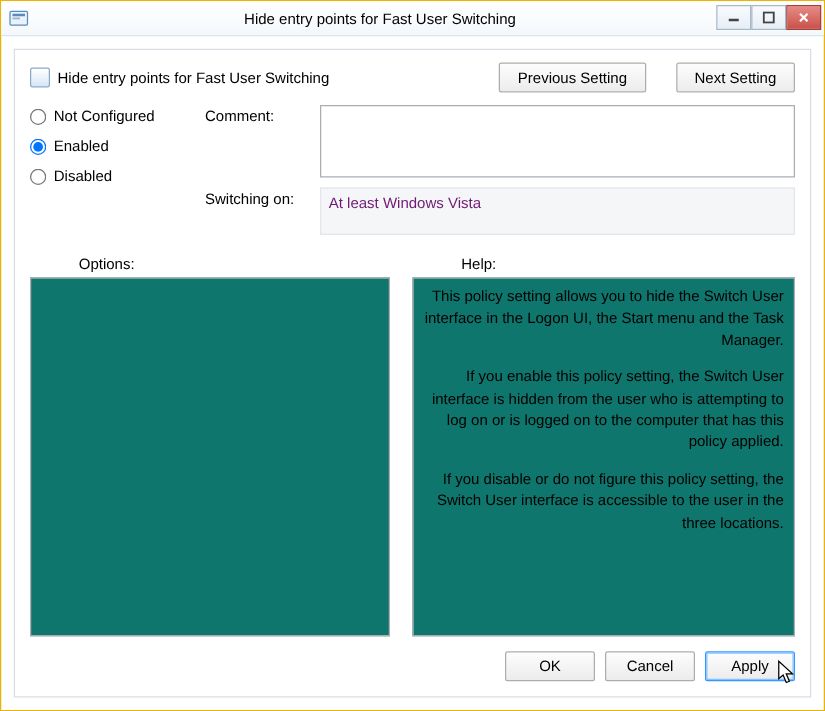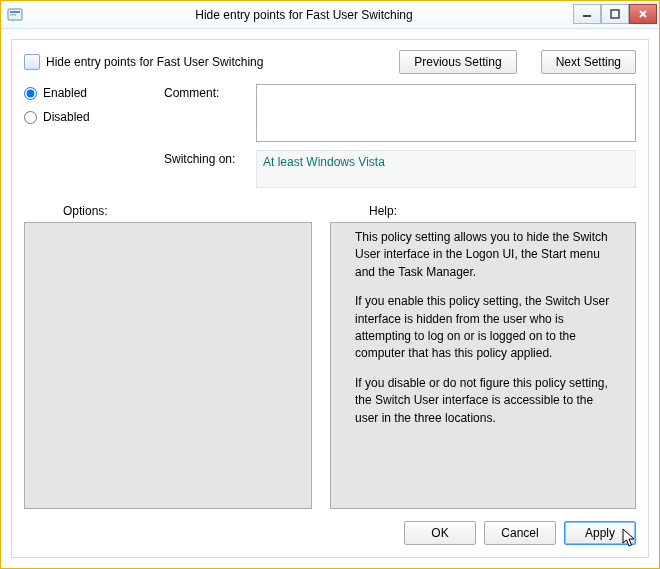--- a/index.html
+++ b/index.html
@@ -21,26 +21,26 @@
     .btn { border: 1px solid #adadad; background: linear-gradient(#fdfdfd, #ececec); padding: 4px 14px; font-size: 12px; font-family: inherit; cursor: pointer; border-radius: 2px; min-width: 72px; }
     .btn.focused { border-color: #3399ff; box-shadow: 0 0 0 1px #85c2ff inset; }
     .config-row { display: flex; gap: 12px; }
     .radios { width: 128px; display: flex; flex-direction: column; gap: 10px; padding-top: 2px; }
     .radio-item { display: flex; align-items: center; gap: 6px; font-size: 12px; cursor: pointer; }
     .radio-item input { margin: 0; }
     .fields { flex: 1; display: flex; flex-direction: column; gap: 8px; }
     .field-row { display: flex; gap: 10px; align-items: flex-start; }
     .field-label { width: 82px; font-size: 12px; padding-top: 2px; }
     .comment-box { flex: 1; height: 58px; border: 1px solid #abadb3; background: #fff; padding: 4px; font-family: inherit; font-size: 12px; resize: none; overflow-y: scroll; }
-    .supported-box { flex: 1; height: 38px; border: 1px solid #e2e6ea; background: #f4f6f8; padding: 4px 6px; font-size: 12px; color: #0f766e; overflow-y: scroll; }
+    .supported-box { flex: 1; height: 38px; border: 1px solid #e2e6ea; background: #f4f6f8; padding: 4px 6px; font-size: 12px; color: #701a75; overflow-y: scroll; }
     .midlabels { display: flex; margin-top: 16px; margin-bottom: 4px; gap: 18px; }
     .midlabels .lbl-left { width: 288px; font-size: 12px; margin-left: 39px; }
     .midlabels .lbl-right { font-size: 12px; }
     .panes { flex: 1; display: flex; gap: 18px; min-height: 0; }
-    .pane { border: 1px solid #abadb3; background: #e5e5e5; overflow-y: scroll; padding: 6px 24px; font-size: 12px; line-height: 1.45; }
+    .pane { border: 1px solid #abadb3; background: #0f766e; overflow-y: scroll; padding: 6px 8px; font-size: 12px; line-height: 1.45; text-align: right; }
     .pane-left { width: 288px; }
     .pane-right { flex: 1; }
     .pane-right p { margin-bottom: 12px; }
     .footer { display: flex; justify-content: flex-end; gap: 8px; margin-top: 12px; position: relative; }
     .cursor { position: absolute; right: -2px; bottom: -6px; pointer-events: none; }
     
     ::-webkit-scrollbar { width: 16px; }
     ::-webkit-scrollbar-track { background: #f0f0f0; }
     ::-webkit-scrollbar-thumb { background: #cdcdcd; border: 1px solid #f0f0f0; }
     ::-webkit-scrollbar-button { background: #f0f0f0; height: 16px; border: 1px solid #dedede; }
@@ -87,20 +87,24 @@
         <span class="topline-spacer"></span>
         <div class="navbtns">
           <button class="btn">Previous Setting</button>
           <button class="btn">Next Setting</button>
         </div>
       </div>
 
       <div class="config-row">
         <div class="radios">
           <label class="radio-item">
+            <input type="radio" name="state" style="">
+            <span>Not Configured</span>
+          </label>
+          <label class="radio-item">
             <input type="radio" name="state" checked="" style="">
             <span>Enabled</span>
           </label>
           <label class="radio-item">
             <input type="radio" name="state" style="">
             <span>Disabled</span>
           </label>
         </div>
 
         <div class="fields">

